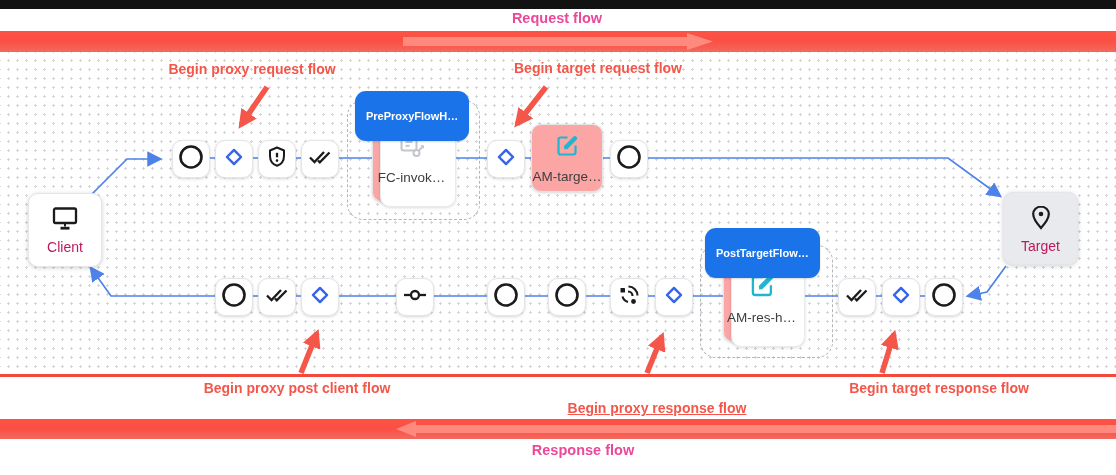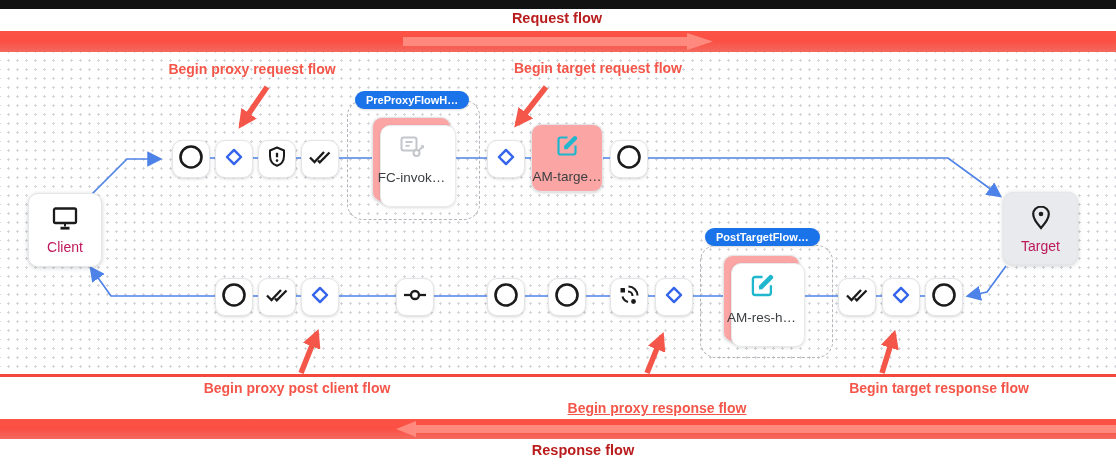--- a/index.html
+++ b/index.html
@@ -2,21 +2,21 @@
 <html><head>
 <meta charset="utf-8">
 <style>
   html,body{margin:0;padding:0;background:#fff;}
   .stage{position:relative;width:1116px;height:475px;overflow:hidden;
          font-family:"Liberation Sans",sans-serif;background:#fff;}
 
   
   .black-strip{position:absolute;left:0;top:0;width:1116px;height:9px;background:#121212;}
   .banner-label{position:absolute;transform:translateX(-50%);font-size:14.5px;font-weight:700;
-                color:#b91c1c;white-space:nowrap;}
+                color:#ec4899;white-space:nowrap;}
   .red-bar{position:absolute;left:0;width:1116px;height:21px;
            background:linear-gradient(180deg,#fd5246 0%,#fb4f43 48%,#f3695e 100%);}
   .red-bar svg{position:absolute;left:0;top:0;}
 
   
   .canvas{position:absolute;left:0;top:52px;width:1116px;height:322px;background:#fff;
           background-image:radial-gradient(circle,#d4d6d9 1.1px,transparent 1.4px);
           background-size:9px 9px;background-position:4px 4px;}
   .canvas-edge{position:absolute;left:0;top:374px;width:1116px;height:3px;background:#f4493d;}
 
@@ -32,21 +32,21 @@
         border-radius:10px;box-shadow:0 1px 3px rgba(60,64,67,.22);display:flex;
         align-items:center;justify-content:center;z-index:3;}
   .endpoint{position:absolute;background:#fff;border:1px solid #e4e6e9;border-radius:10px;
             box-shadow:0 1px 4px rgba(60,64,67,.25);display:flex;flex-direction:column;
             align-items:center;justify-content:center;gap:4px;z-index:3;
             font-size:14px;color:#be185d;}
   .endpoint.gray{background:#e8eaed;}
 
   .group{position:absolute;border:1.6px dashed #b2b5b9;border-radius:16px;z-index:1;}
   .badge{position:absolute;background:#1a73e8;color:#fff;font-size:11px;font-weight:700;
-         padding:3px 11px;border-radius:11px;white-space:nowrap;z-index:5;
+         padding:19px 11px;border-radius:11px;white-space:nowrap;z-index:5;
          box-shadow:0 1px 2px rgba(0,0,0,.15);}
   .card{position:absolute;background:#fca5a5;border:1px solid #e3e5e8;border-radius:10px;
         box-shadow:0 1px 3px rgba(60,64,67,.22);display:flex;flex-direction:column;
         align-items:center;justify-content:center;gap:7px;z-index:3;font-size:13.5px;
         color:#3c4043;}
   .card.stack::after{content:"";position:absolute;left:7px;top:7px;right:-6px;bottom:-6px;
         background:#fff;border:1px solid #e8eaec;border-radius:10px;z-index:-1;
         box-shadow:0 1px 3px rgba(60,64,67,.18);}
   .card .lbl{max-width:70px;overflow:hidden;white-space:nowrap;}
 </style>

